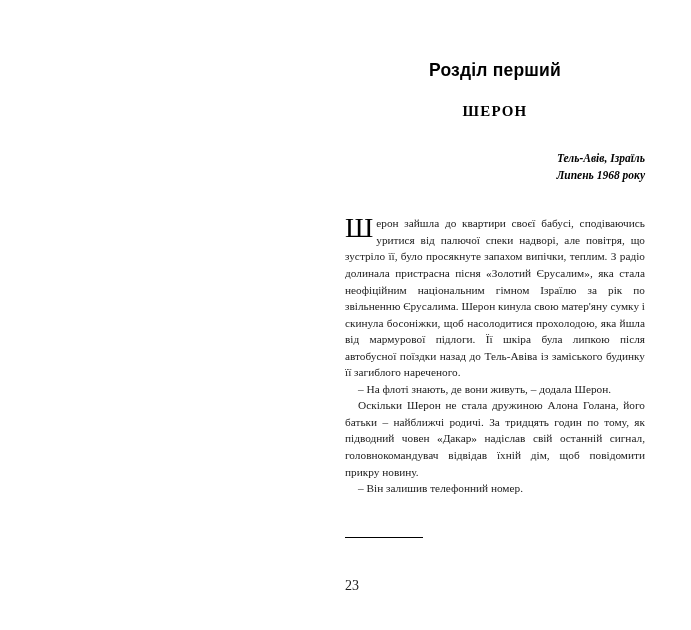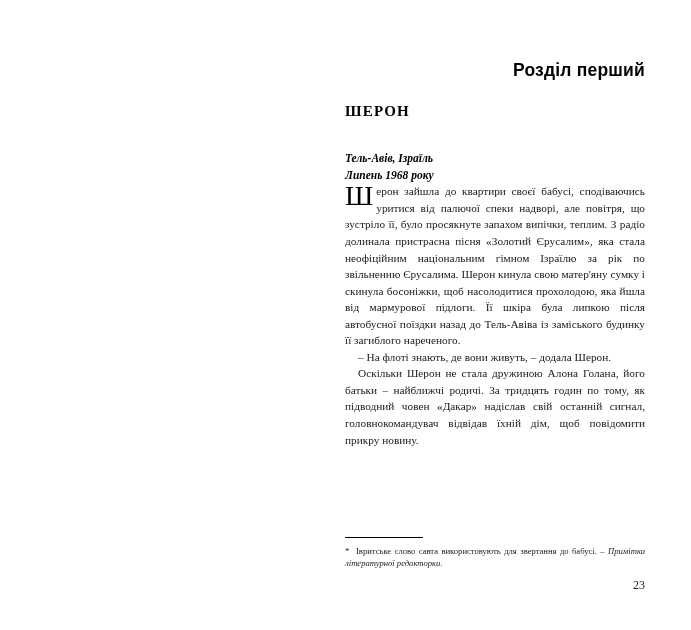--- a/index.html
+++ b/index.html
@@ -20,46 +20,46 @@
     height: 630px;
     background: #ffffff;
   }
   .text-column {
     position: absolute;
     left: 345px;
     top: 60px;
     width: 300px;
   }
   .chapter-title {
-    text-align: right;
+    text-align: center;
     font-family: "Liberation Sans", sans-serif;
     font-weight: bold;
     font-size: 17.5px;
     letter-spacing: 0.2px;
     color: #000000;
     margin: 0 0 22px 0;
   }
   .chapter-subtitle {
-    text-align: left;
+    text-align: center;
     font-family: "Liberation Serif", serif;
     font-size: 15px;
     letter-spacing: 1.2px;
     color: #000000;
     margin: 0 0 30px 0;
   }
   .place-line, .date-line {
-    text-align: left;
+    text-align: right;
     font-style: italic;
     font-weight: bold;
     font-size: 11.5px;
     color: #000000;
     line-height: 1.45;
   }
   .date-line {
-    margin-bottom: 0;
+    margin-bottom: 32px;
   }
   .body-text {
     font-size: 11.3px;
     line-height: 1.465;
     text-align: justify;
     color: #1a1a1a;
     hyphens: none;
   }
   .body-text p {
     margin: 0;
@@ -103,22 +103,22 @@
     width: 11px;
   }
   .footnote .fn-italic {
     font-style: italic;
   }
   .page-number {
     position: absolute;
     left: 345px;
     top: 578px;
     width: 300px;
-    text-align: right;
-    font-size: 12px;
+    text-align: left;
+    font-size: 14px;
     color: #1a1a1a;
   }
 </style>
 </head>
 <body>
 
 <div class="page">
 
   <div class="text-column">
 
@@ -126,25 +126,23 @@
 
     <h2 class="chapter-subtitle">ШЕРОН</h2>
 
     <div class="place-line">Тель-Авів, Ізраїль</div>
     <div class="date-line">Липень 1968 року</div>
 
     <div class="body-text">
       <p class="first dropcap-para"><span class="dropcap">Ш</span><span>ерон зайшла до квартири своєї бабусі, сподіваючись уритися від палючої спеки надворі, але повітря, що зустріло її, було просякнуте запахом випічки, теплим. З радіо долинала пристрасна пісня «Золотий Єрусалим», яка стала неофіційним національним гімном Ізраїлю за рік по звільненню Єрусалима. Шерон кинула свою матер'яну сумку і скинула босоніжки, щоб насолодитися прохолодою, яка йшла від мармурової підлоги. Її шкіра була липкою після автобусної поїздки назад до Тель-Авіва із заміського будинку її загиблого нареченого.</span></p>
       <p>– На флоті знають, де вони живуть, – додала Шерон.</p>
       <p>Оскільки Шерон не стала дружиною Алона Голана, його батьки – найближчі родичі. За тридцять годин по тому, як підводний човен «Дакар» надіслав свій останній сигнал, головнокомандувач відвідав їхній дім, щоб повідомити прикру новину.</p>
+      <p>– Він залишив телефонний номер.</p>
     </div>
 
   </div>
 
   <div class="footnote-rule"></div>
 
-  <div class="footnote">
-    <span class="fn-mark">*</span><span>Івритське слово савта використовують для звертання до бабусі. – </span><span class="fn-italic">Примітка літературної редакторки.</span>
-  </div>
 
   <div class="page-number">23</div>
 
 </div>
 
 </body></html>

